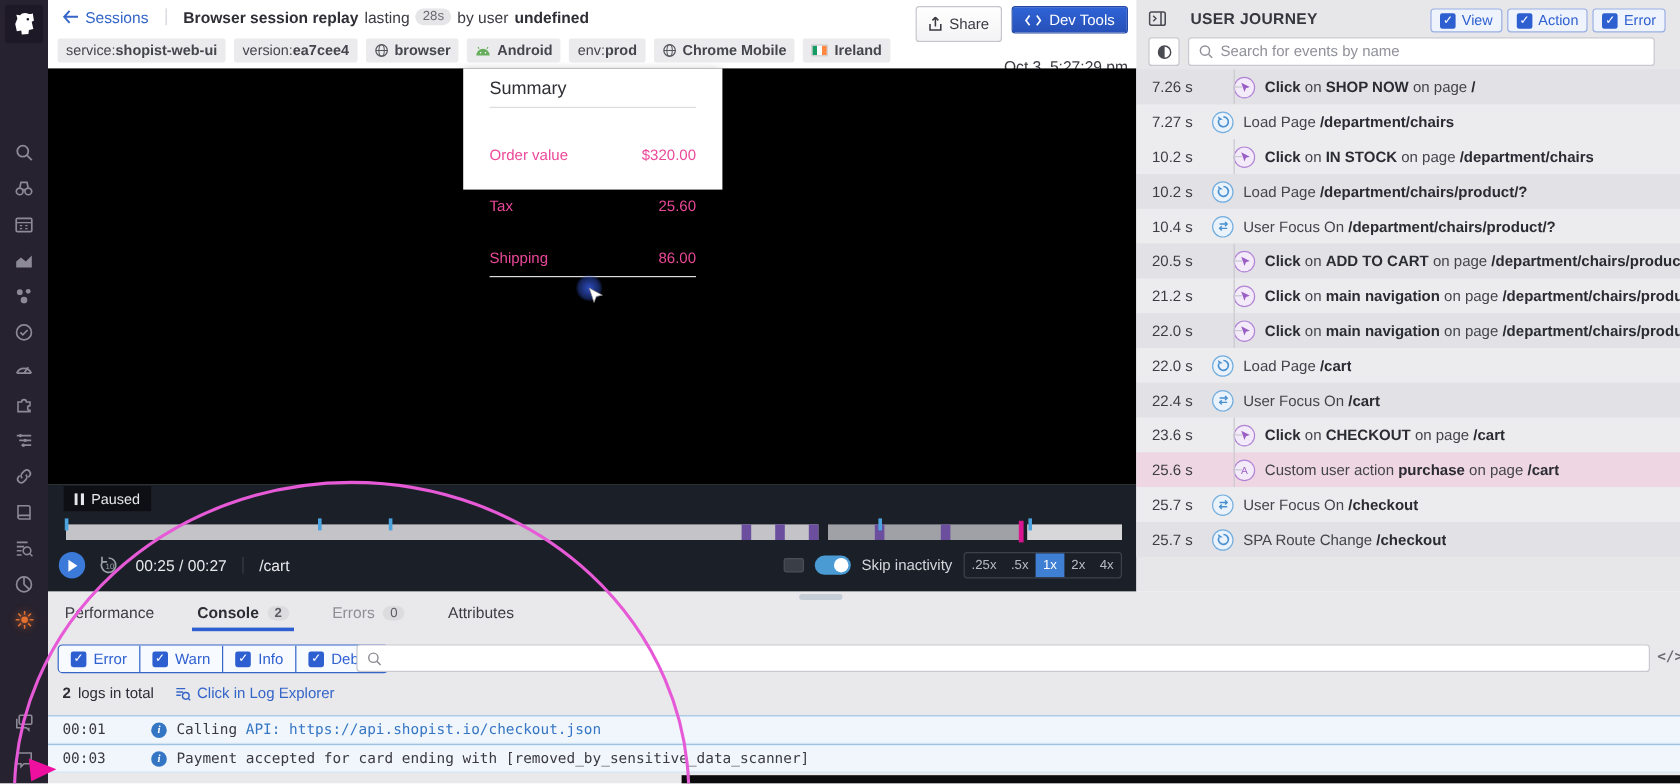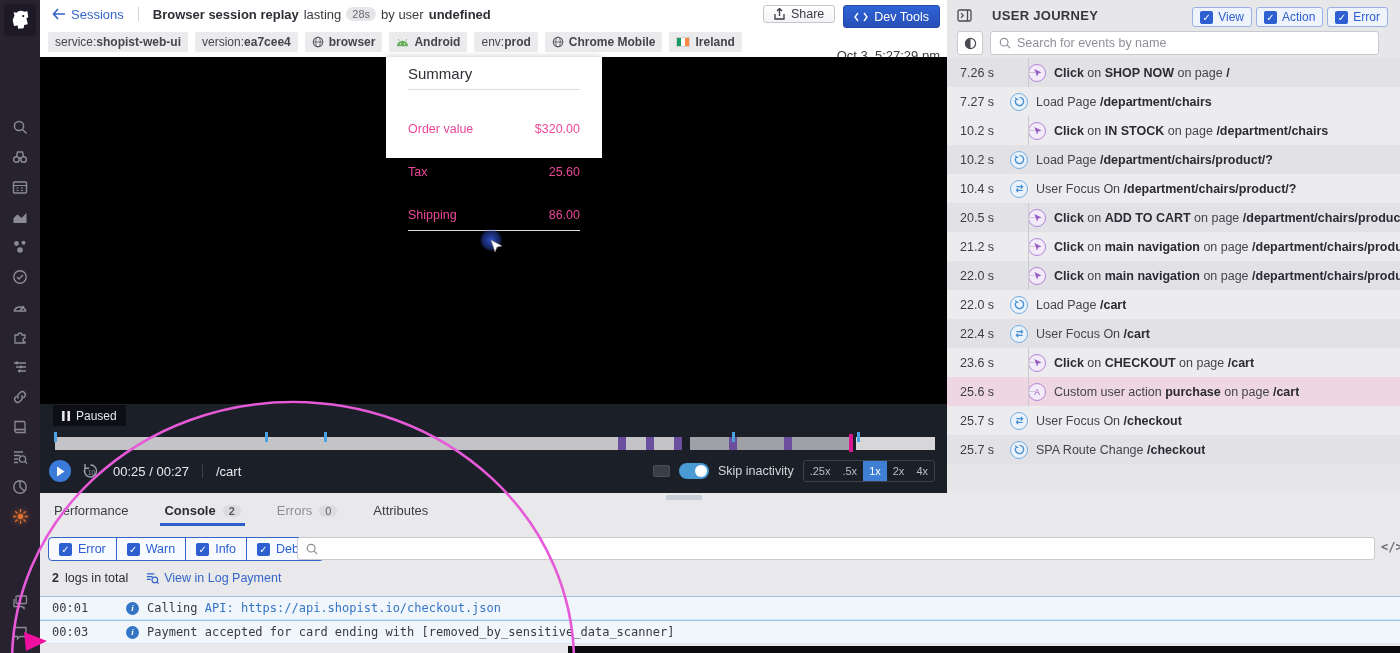--- a/index.html
+++ b/index.html
@@ -18,21 +18,21 @@
 
   
   #topbar { position:absolute; left:40px; top:0; width:907px; height:57px; background:#fff; }
   #row1 { position:absolute; left:0; top:0; width:907px; height:28px; display:flex; align-items:center; }
   .back-link { display:flex; align-items:center; gap:5px; color:#3465c8; font-size:13px; margin-left:12px; cursor:pointer; }
   .vdiv { width:1px; height:14px; background:#d2d2d8; margin:0 14px; }
   .crumb { font-size:13px; color:#3a3a42; display:flex; align-items:center; gap:5px; }
   .crumb b { color:#2e2e36; }
   .badge-28 { background:#e6e6e9; color:#696971; border-radius:8px; font-size:11px; padding:1px 6px; }
   .hdr-right { position:absolute; right:7px; top:5px; display:flex; gap:8px; }
-  .btn-share { display:flex; align-items:center; gap:6px; height:18px; padding:0 10px; font-size:12.5px; color:#3a3a42;
+  .btn-share { display:flex; align-items:center; gap:6px; height:30px; padding:0 10px; font-size:12.5px; color:#3a3a42;
     background:linear-gradient(#ffffff,#f3f3f5); border:1px solid #c6c6cc; border-radius:3px; cursor:pointer; }
   .btn-dev { display:flex; align-items:center; gap:6px; height:23px; padding:0 10px; font-size:12.5px; color:#fff;
     background:linear-gradient(#2f63d6,#2750b8); border:1px solid #2448a8; border-radius:3px; cursor:pointer; }
   .hdr-time { position:absolute; right:7px; top:32px; font-size:13px; color:#3a3a40;margin-top:16px; }
   #tagrow { position:absolute; left:8px; top:32px; display:flex; gap:7px; align-items:center; }
   .tag { display:flex; align-items:center; gap:5px; background:#ebebee; border-radius:2px; height:20px; padding:0 7px;
     font-size:12px; color:#45454d; white-space:nowrap; cursor:pointer; }
   .tag b { font-weight:600; }
   .flag-ie { width:14px; height:10px; display:inline-block;
     background:linear-gradient(90deg,#169b62 33%,#fff 33% 66%,#ff883e 66%); border:1px solid #d0d0d0; }
@@ -476,21 +476,21 @@
     <div class="code-icon">&lt;/&gt;</div>
     <div id="loginfo">
       <b>2</b>
       <span>logs in total</span>
       <span class="loglink" style="margin-left:12px;">
         <svg width="13" height="13" viewBox="0 0 14 14">
             <path d="M1 2h8M1 5h6M1 8h4" stroke="#3465c8" stroke-width="1.3"></path>
             <circle cx="9.5" cy="8.5" r="3" stroke="#3465c8" stroke-width="1.3" fill="none"></circle>
             <path d="M11.8 10.8L13.5 12.5" stroke="#3465c8" stroke-width="1.3"></path>
           </svg>
-        <span>View in Log Payment</span>
+        <span>Click in Log Explorer</span>
       </span>
     </div>
     <div id="logrows">
         <div class="logrow">
           <span class="ltime">00:01</span>
           <span class="linfo">i</span>
           <span><span class="">Calling </span><span class="llink">API: https://api.shopist.io/checkout.json</span></span>
         </div>
         <div class="logrow">
           <span class="ltime">00:03</span>

